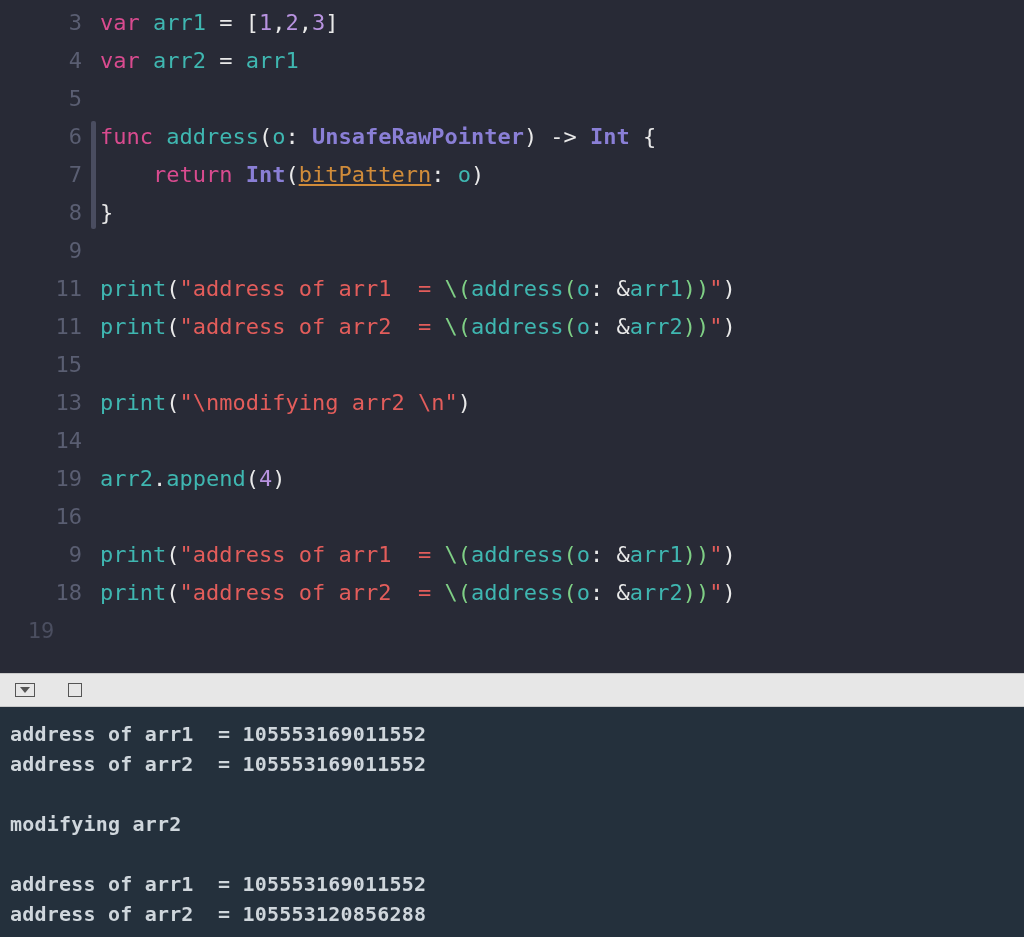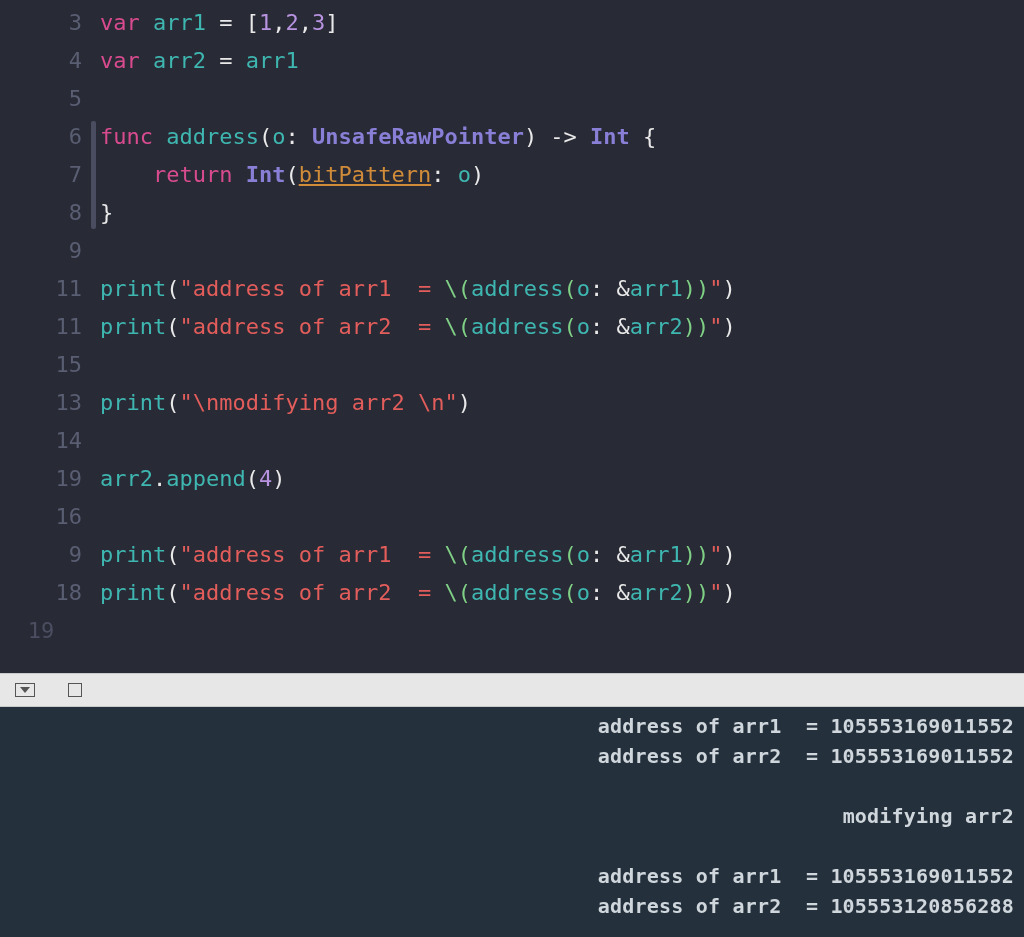--- a/index.html
+++ b/index.html
@@ -69,27 +69,26 @@
     width: 22px; height: 18px;
     display: flex; align-items: center; justify-content: center;
   }
   .toolbar svg { display: block; }
 
   .console {
     background: #24303c;
     color: #cfd6dc;
     font-size: 20px;
     line-height: 30px;
-    padding: 4px 10px 20px 10px;
+    padding: 12px 10px 20px 10px;
     white-space: pre;
     font-family: "Menlo","Monaco","Consolas",monospace;
     letter-spacing: 0.2px;
     font-weight: 600;
     height: 230px;
-    text-align: right;
   }
 </style>
 </head>
 <body>
 
 <div class="editor">
   <div class="gutter">
     <div class="marker"></div>
   <div class="ln">3</div>
       <div class="ln">4</div>

